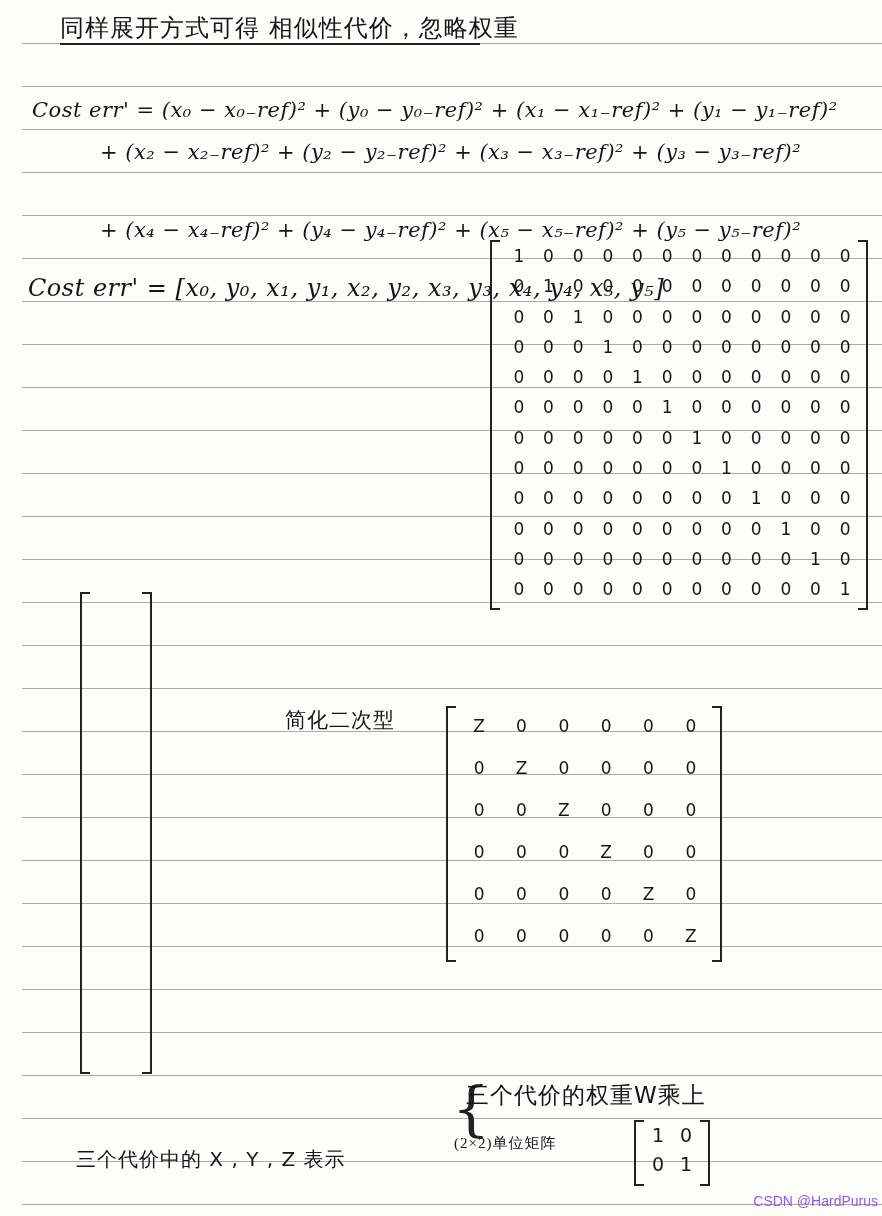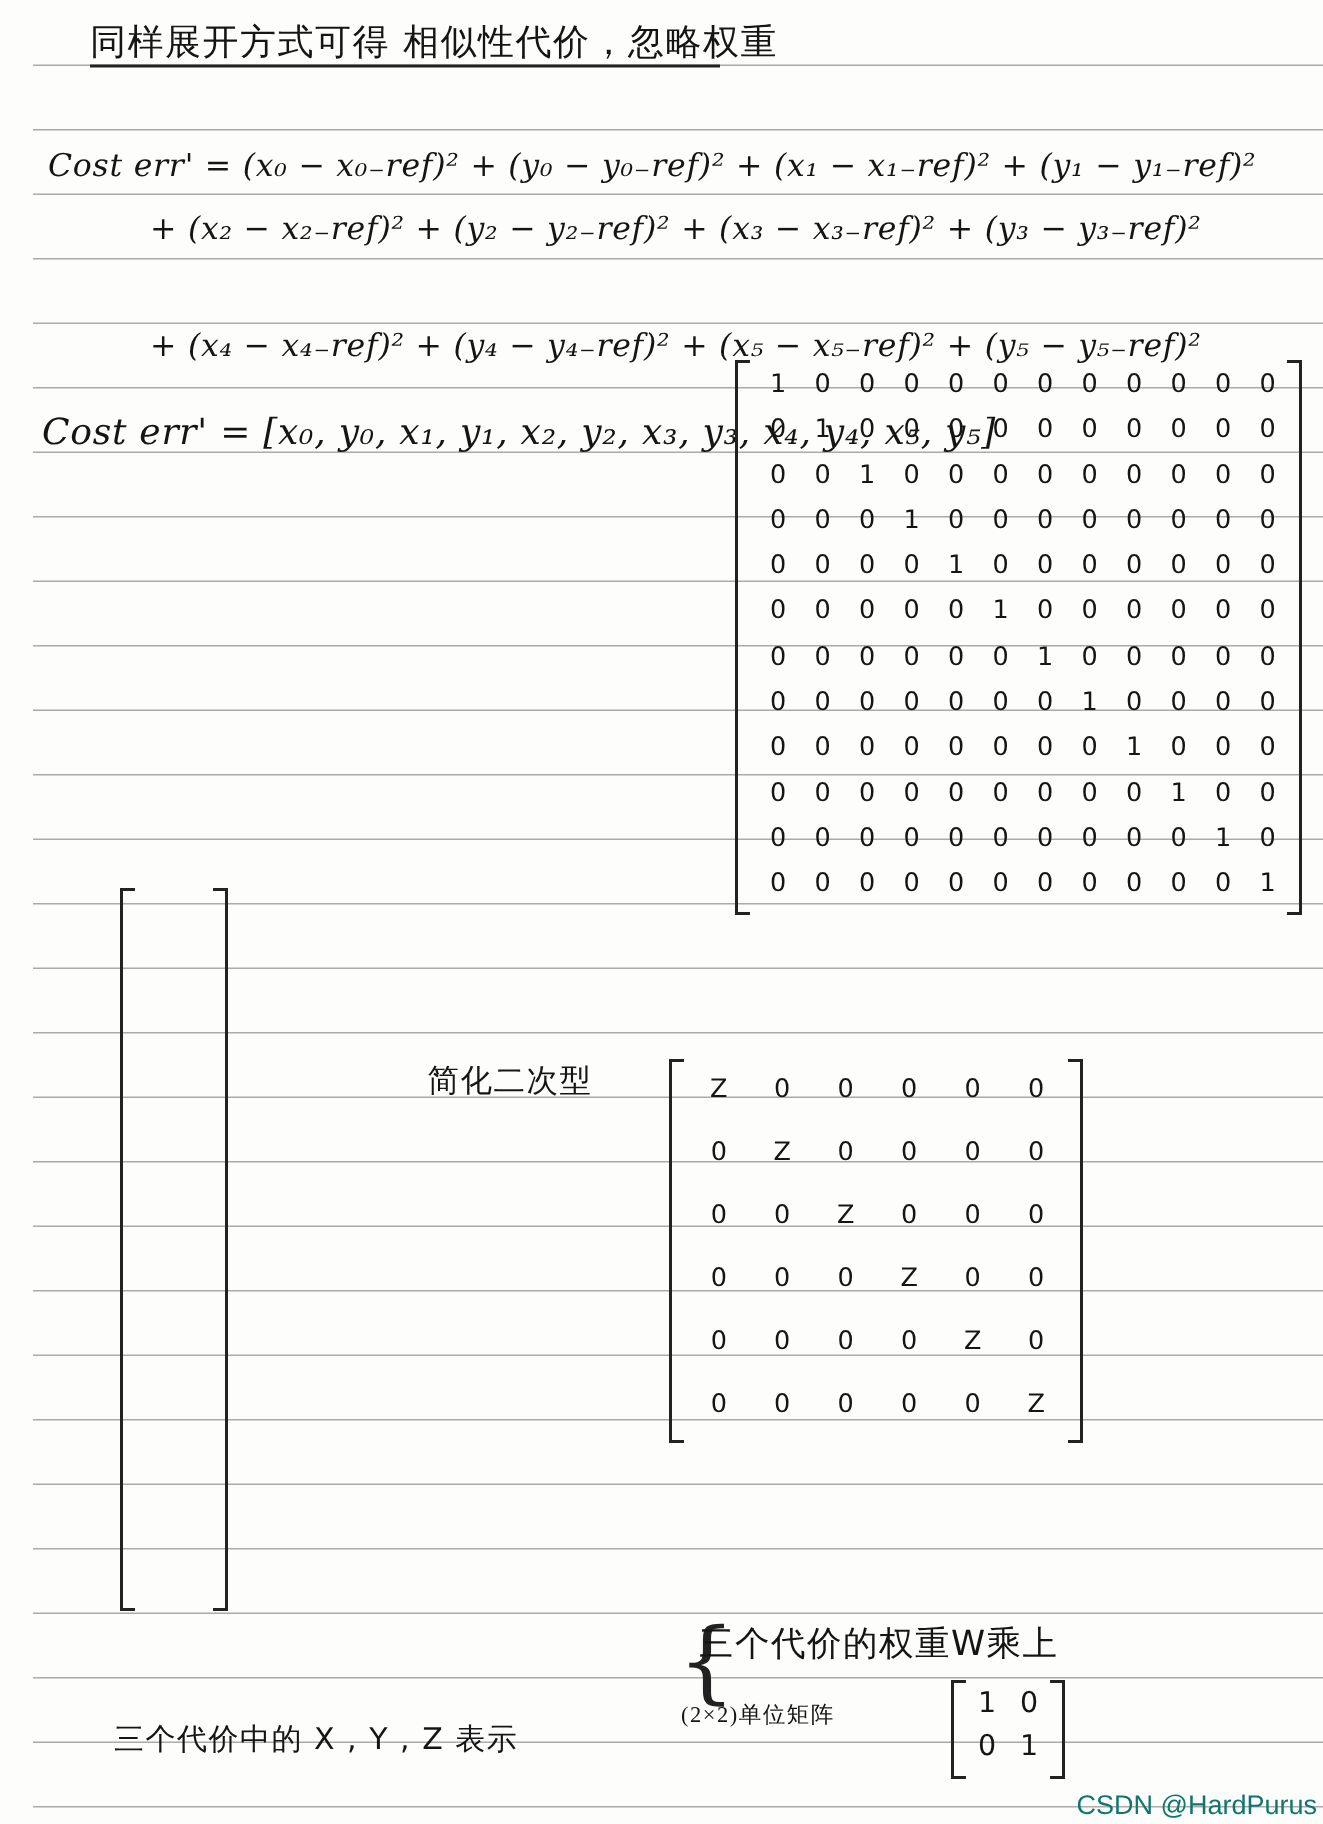--- a/index.html
+++ b/index.html
@@ -45,21 +45,21 @@
   .small { left: 446px; top: 706px; width: 276px; height: 256px; }
   .small .mgrid { left: 12px; top: 10px; width: 254px; grid-template-columns: repeat(6, 1fr); grid-auto-rows: 42px; }
 
   .bottom-note { left: 76px; top: 1132px; font-size: 20px; margin-top: 14px; }
   .brace { position: absolute; left: 452px; top: 1078px; font-size: 60px; line-height: 1; font-family: "DejaVu Serif", serif; color:#222; }
   .opt1 { left: 466px; top: 1080px; font-size: 23px; }
   .opt2 { left: 454px; top: 1134px; font-size: 15px; font-family: Liberation Serif, serif; }
   .i2 { left: 634px; top: 1120px; width: 76px; height: 66px; }
   .i2 .mgrid { left: 10px; top: 4px; width: 56px; grid-template-columns: 1fr 1fr; grid-auto-rows: 29px; font-size: 19px; }
 
-  .watermark { position: absolute; right: 4px; top: 1193px; font-family: "Liberation Sans", sans-serif; font-size: 18px; color: #0f766e; }
+  .watermark { position: absolute; right: 4px; top: 1193px; font-family: "Liberation Sans", sans-serif; font-size: 14px; color: #8b5cf6; }
 </style>
 </head>
 <body>
 
 <div class="ruled" id="ruled">
     <div class="rule" style="top: 43px;"></div>
     <div class="rule" style="top: 86px;"></div>
     <div class="rule" style="top: 129px;"></div>
     <div class="rule" style="top: 172px;"></div>
     <div class="rule" style="top: 215px;"></div>

